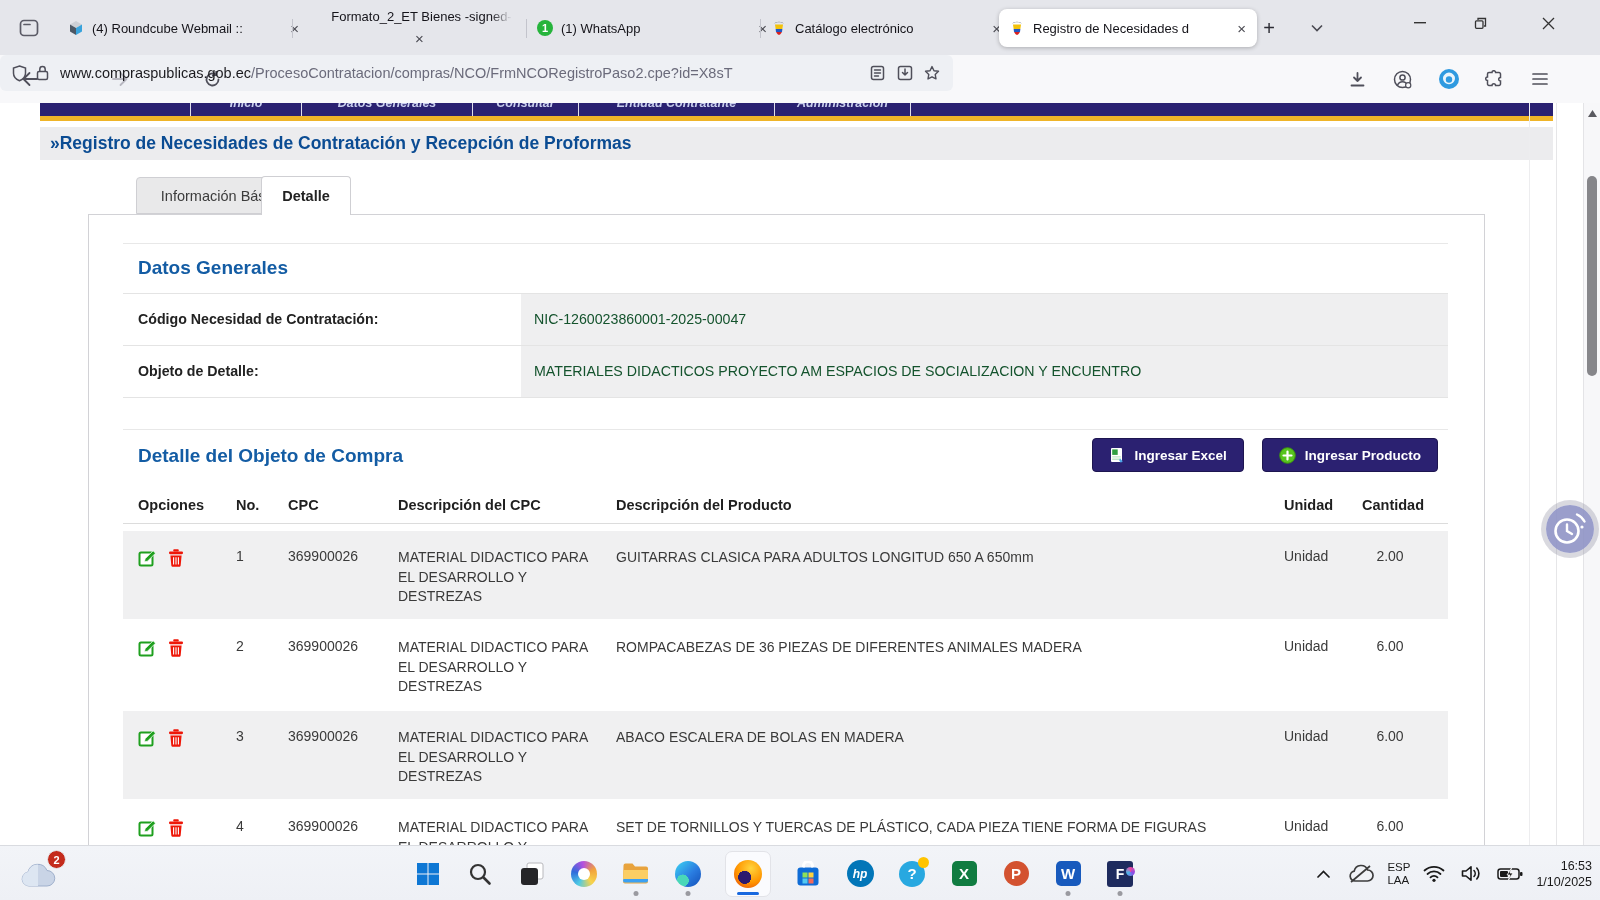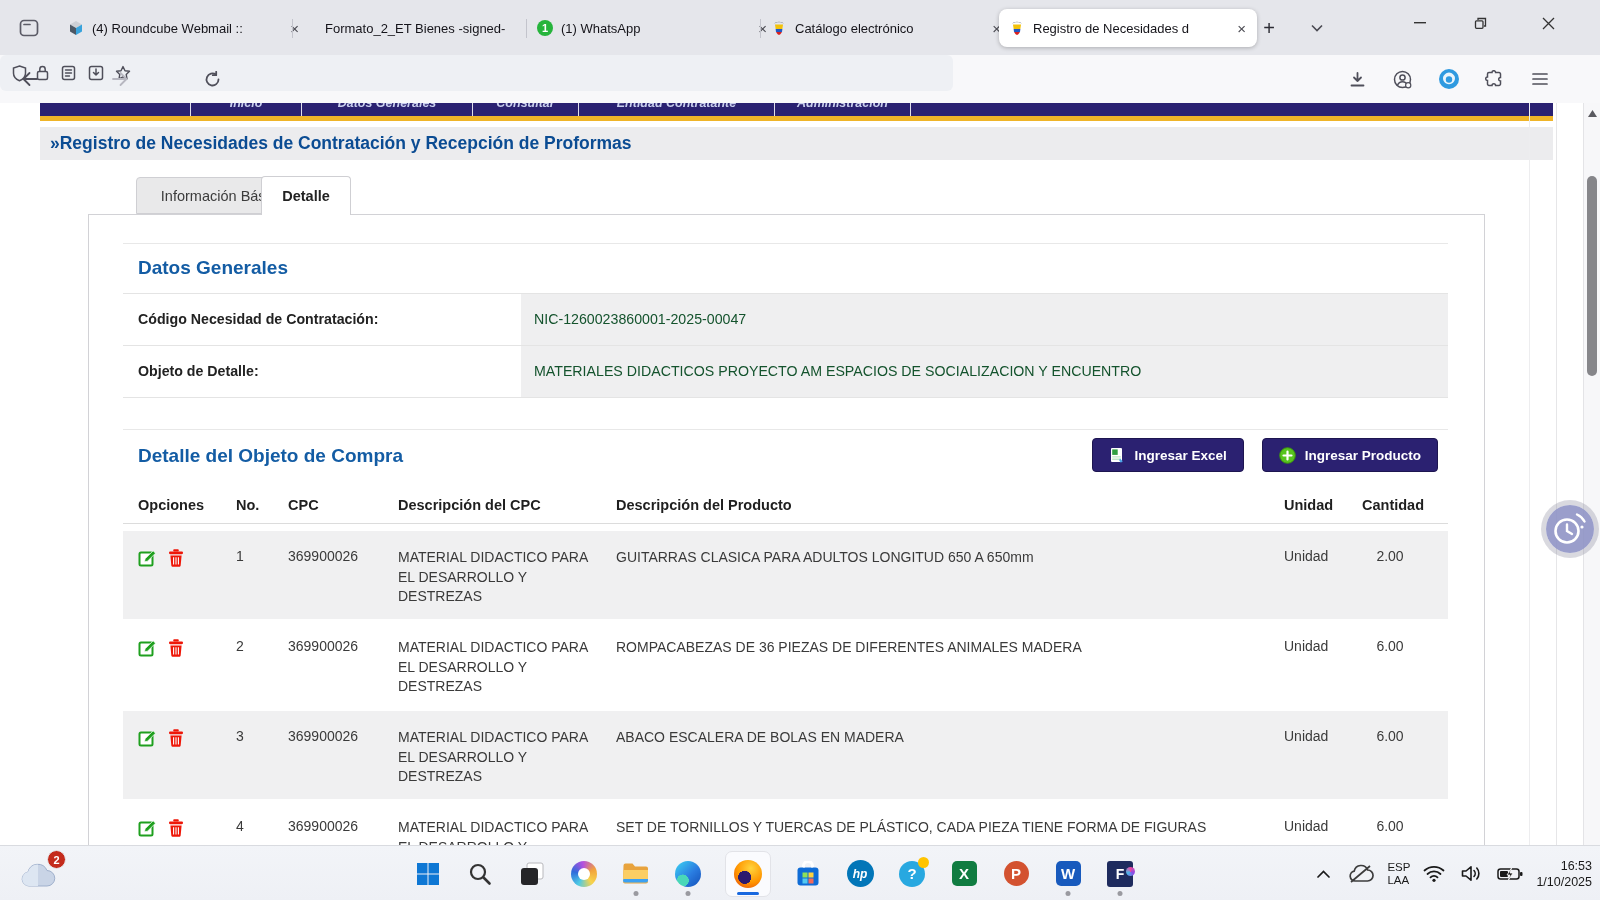--- a/index.html
+++ b/index.html
@@ -117,21 +117,21 @@
           <polygon points="8,1 14,4.5 8,8 2,4.5" fill="#ccd0d6"></polygon>
           <polygon points="2,4.5 8,8 8,15 2,11.5" fill="#4d5865"></polygon>
           <polygon points="14,4.5 8,8 8,15 14,11.5" fill="#38a3dc"></polygon>
         </svg>
     </span>
     <span class="ttl">(4) Roundcube Webmail ::</span>
     <span class="x">×</span>
   </div>
   <div class="tabsep ab" style="left:292px;"></div>
 
-  <div class="tab ab" style="left:307px;width:233px;">
+  <div class="tab ab" style="left:293px;width:233px;flex-direction:column;">
     <span class="ttl">Formato_2_ET Bienes -signed-</span>
     <span class="x">×</span>
   </div>
   <div class="tabsep ab" style="left:526px;"></div>
 
   <div class="tab ab" style="left:527px;width:233px;">
     <span class="fav wa-badge">1</span>
     <span class="ttl">(1) WhatsApp</span>
     <span class="x">×</span>
   </div>
@@ -225,20 +225,21 @@
       <svg width="15" height="17" viewBox="0 0 15 17">
           <path d="M7.5 1l6 2v5.2c0 4-2.8 6.2-6 7.6-3.2-1.4-6-3.6-6-7.6V3z" fill="none" stroke="#4f4f5a" stroke-width="1.5"></path>
         </svg>
     </span>
     <span class="ic" style="width:24px;">
       <svg width="13" height="16" viewBox="0 0 13 16">
           <rect x="1.5" y="6.5" width="10" height="8" rx="1.5" fill="none" stroke="#4f4f5a" stroke-width="1.5"></rect>
           <path d="M3.8 6.5V4.3a2.7 2.7 0 0 1 5.4 0v2.2" fill="none" stroke="#4f4f5a" stroke-width="1.5"></path>
         </svg>
     </span>
+    <span id="urltext"><span class="dom">www.compraspublicas.gob.ec</span><span class="pth">/ProcesoContratacion/compras/NCO/FrmNCORegistroPaso2.cpe?id=X8sT</span></span>
     <span class="ic" style="width:28px;">
       <svg width="15" height="16" viewBox="0 0 15 16">
           <rect x="1.5" y="1.5" width="12" height="13" rx="2" fill="none" stroke="#4f4f5a" stroke-width="1.5"></rect>
           <path d="M4.5 5h6M4.5 8h6M4.5 11h4" stroke="#4f4f5a" stroke-width="1.4" stroke-linecap="round"></path>
         </svg>
     </span>
     <span class="ic" style="width:28px;">
       <svg width="16" height="16" viewBox="0 0 16 16">
           <rect x="1.5" y="1.5" width="13" height="13" rx="2" fill="none" stroke="#4f4f5a" stroke-width="1.5"></rect>
           <path d="M8 4v6m0 0L5.5 7.5M8 10l2.5-2.5" fill="none" stroke="#4f4f5a" stroke-width="1.5" stroke-linecap="round" stroke-linejoin="round"></path>

